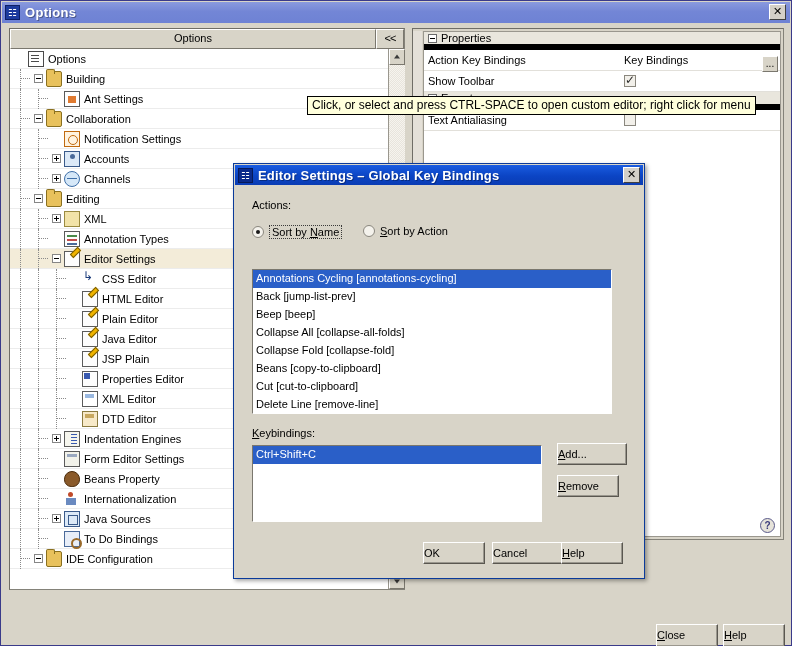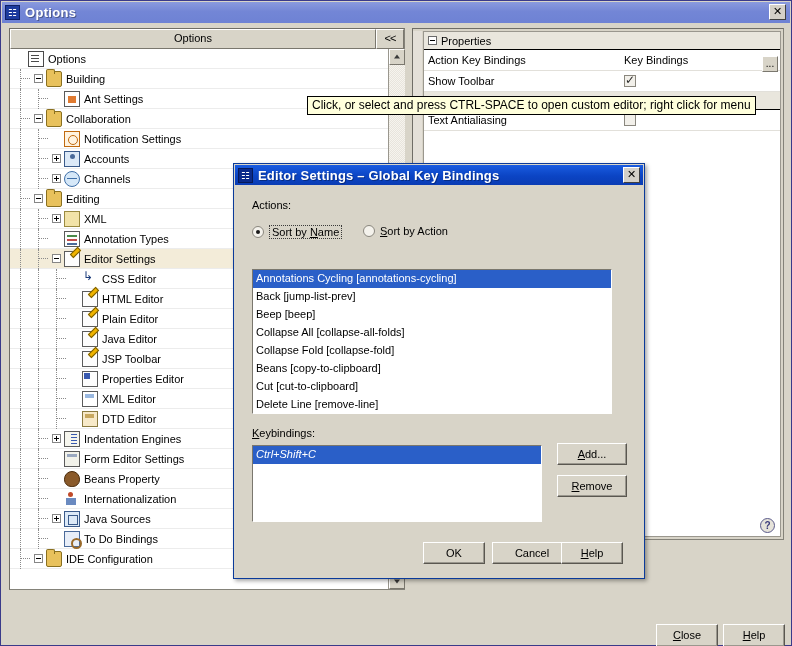--- a/index.html
+++ b/index.html
@@ -232,21 +232,21 @@
   }
   #prop-inner {
     position: absolute; left: 10px; top: 2px; right: 2px; bottom: 2px;
     background: #ffffff;
     border: 1px solid #9a978e;
     overflow: hidden;
   }
   .prop-group {
     height: 18px; background: #e9e6dd;
     display: flex; align-items: center; padding-left: 4px;
-    border-bottom: 1px solid #000000;
+    border-bottom: 6px solid #000000;
     font-size: 11px;
   }
   .grp-box {
     width: 9px; height: 9px; border: 1px solid #6a6a6a; background:#fff;
     position: relative; margin-right: 4px; flex:0 0 auto;
   }
   .grp-box::before { content:""; position:absolute; left:1px; top:3px; width:5px; height:1px; background:#000; }
   .prop-row {
     height: 21px; display:flex; align-items:center;
     border-bottom: 1px solid #e2e0da;
@@ -292,21 +292,21 @@
     z-index: 40;
   }
 
   
   .btn {
     background: #d8d4c8;
     border: 1px solid #ffffff;
     border-right-color:#5a5750; border-bottom-color:#5a5750;
     box-shadow: inset -1px -1px 0 #9a978e;
     font-size: 11px; color:#000;
-    text-align:center; cursor: default;
+    text-align:left; cursor: default;
     font-family: "Liberation Sans", sans-serif;
   }
   #btn-close {
     position:absolute; left:654px; top:601px; width:62px; height:23px; line-height:21px;
   }
   #btn-help {
     position:absolute; left:721px; top:601px; width:62px; height:23px; line-height:21px;
   }
   .uline { text-decoration: underline; }
 
@@ -359,27 +359,27 @@
   }
   .list-item {
     height:18px; line-height:17px; padding-left:3px;
     font-size:11px; color:#000; white-space:nowrap;
   }
   .list-item.sel { background:#2a5fc8; color:#ffffff; }
 
   #kb-list {
     position:absolute; left:17px; top:260px; width:290px; height:77px;
     background:#ffffff;
-    border:1px solid #7a776e; border-right-color:#ffffff; border-bottom-color:#ffffff;font-style:italic;
+    border:1px solid #7a776e; border-right-color:#ffffff; border-bottom-color:#ffffff;
   }
   #dlg-btn-add {
     position:absolute; left:322px; top:258px; width:70px; height:22px; line-height:20px;
   }
   #dlg-btn-remove {
-    position:absolute; left:322px; top:290px; width:70px; height:22px; line-height:20px;
+    position:absolute; left:322px; top:290px; width:62px; height:22px; line-height:20px;
   }
   #dlg-btn-ok { position:absolute; left:188px; top:357px; width:62px; height:22px; line-height:20px; }
   #dlg-btn-cancel { position:absolute; left:257px; top:357px; width:80px; height:22px; line-height:20px; }
   #dlg-btn-help { position:absolute; left:326px; top:357px; width:62px; height:22px; line-height:20px; }
 </style>
 </head>
 <body>
 
 <div id="app">
 
@@ -532,21 +532,21 @@
             <span class="tree-label">Java Editor</span>
           </div>
           <div class="tree-row">
             <span style="display: inline-block; flex: 0 0 auto; width: 60px; height: 1px;"></span>
             <span class="tline" style="left: 10px;"></span>
             <span class="tline" style="left: 28px;"></span>
             <span class="tline" style="left: 46px;"></span>
             <span class="telbow" style="left: 47px;"></span>
             <span class="expander none"></span>
             <span class="ic ic-pencil"></span>
-            <span class="tree-label">JSP Toolbar</span>
+            <span class="tree-label">JSP Plain</span>
           </div>
           <div class="tree-row">
             <span style="display: inline-block; flex: 0 0 auto; width: 60px; height: 1px;"></span>
             <span class="tline" style="left: 10px;"></span>
             <span class="tline" style="left: 28px;"></span>
             <span class="tline" style="left: 46px;"></span>
             <span class="telbow" style="left: 47px;"></span>
             <span class="expander none"></span>
             <span class="ic ic-prop"></span>
             <span class="tree-label">Properties Editor</span>

